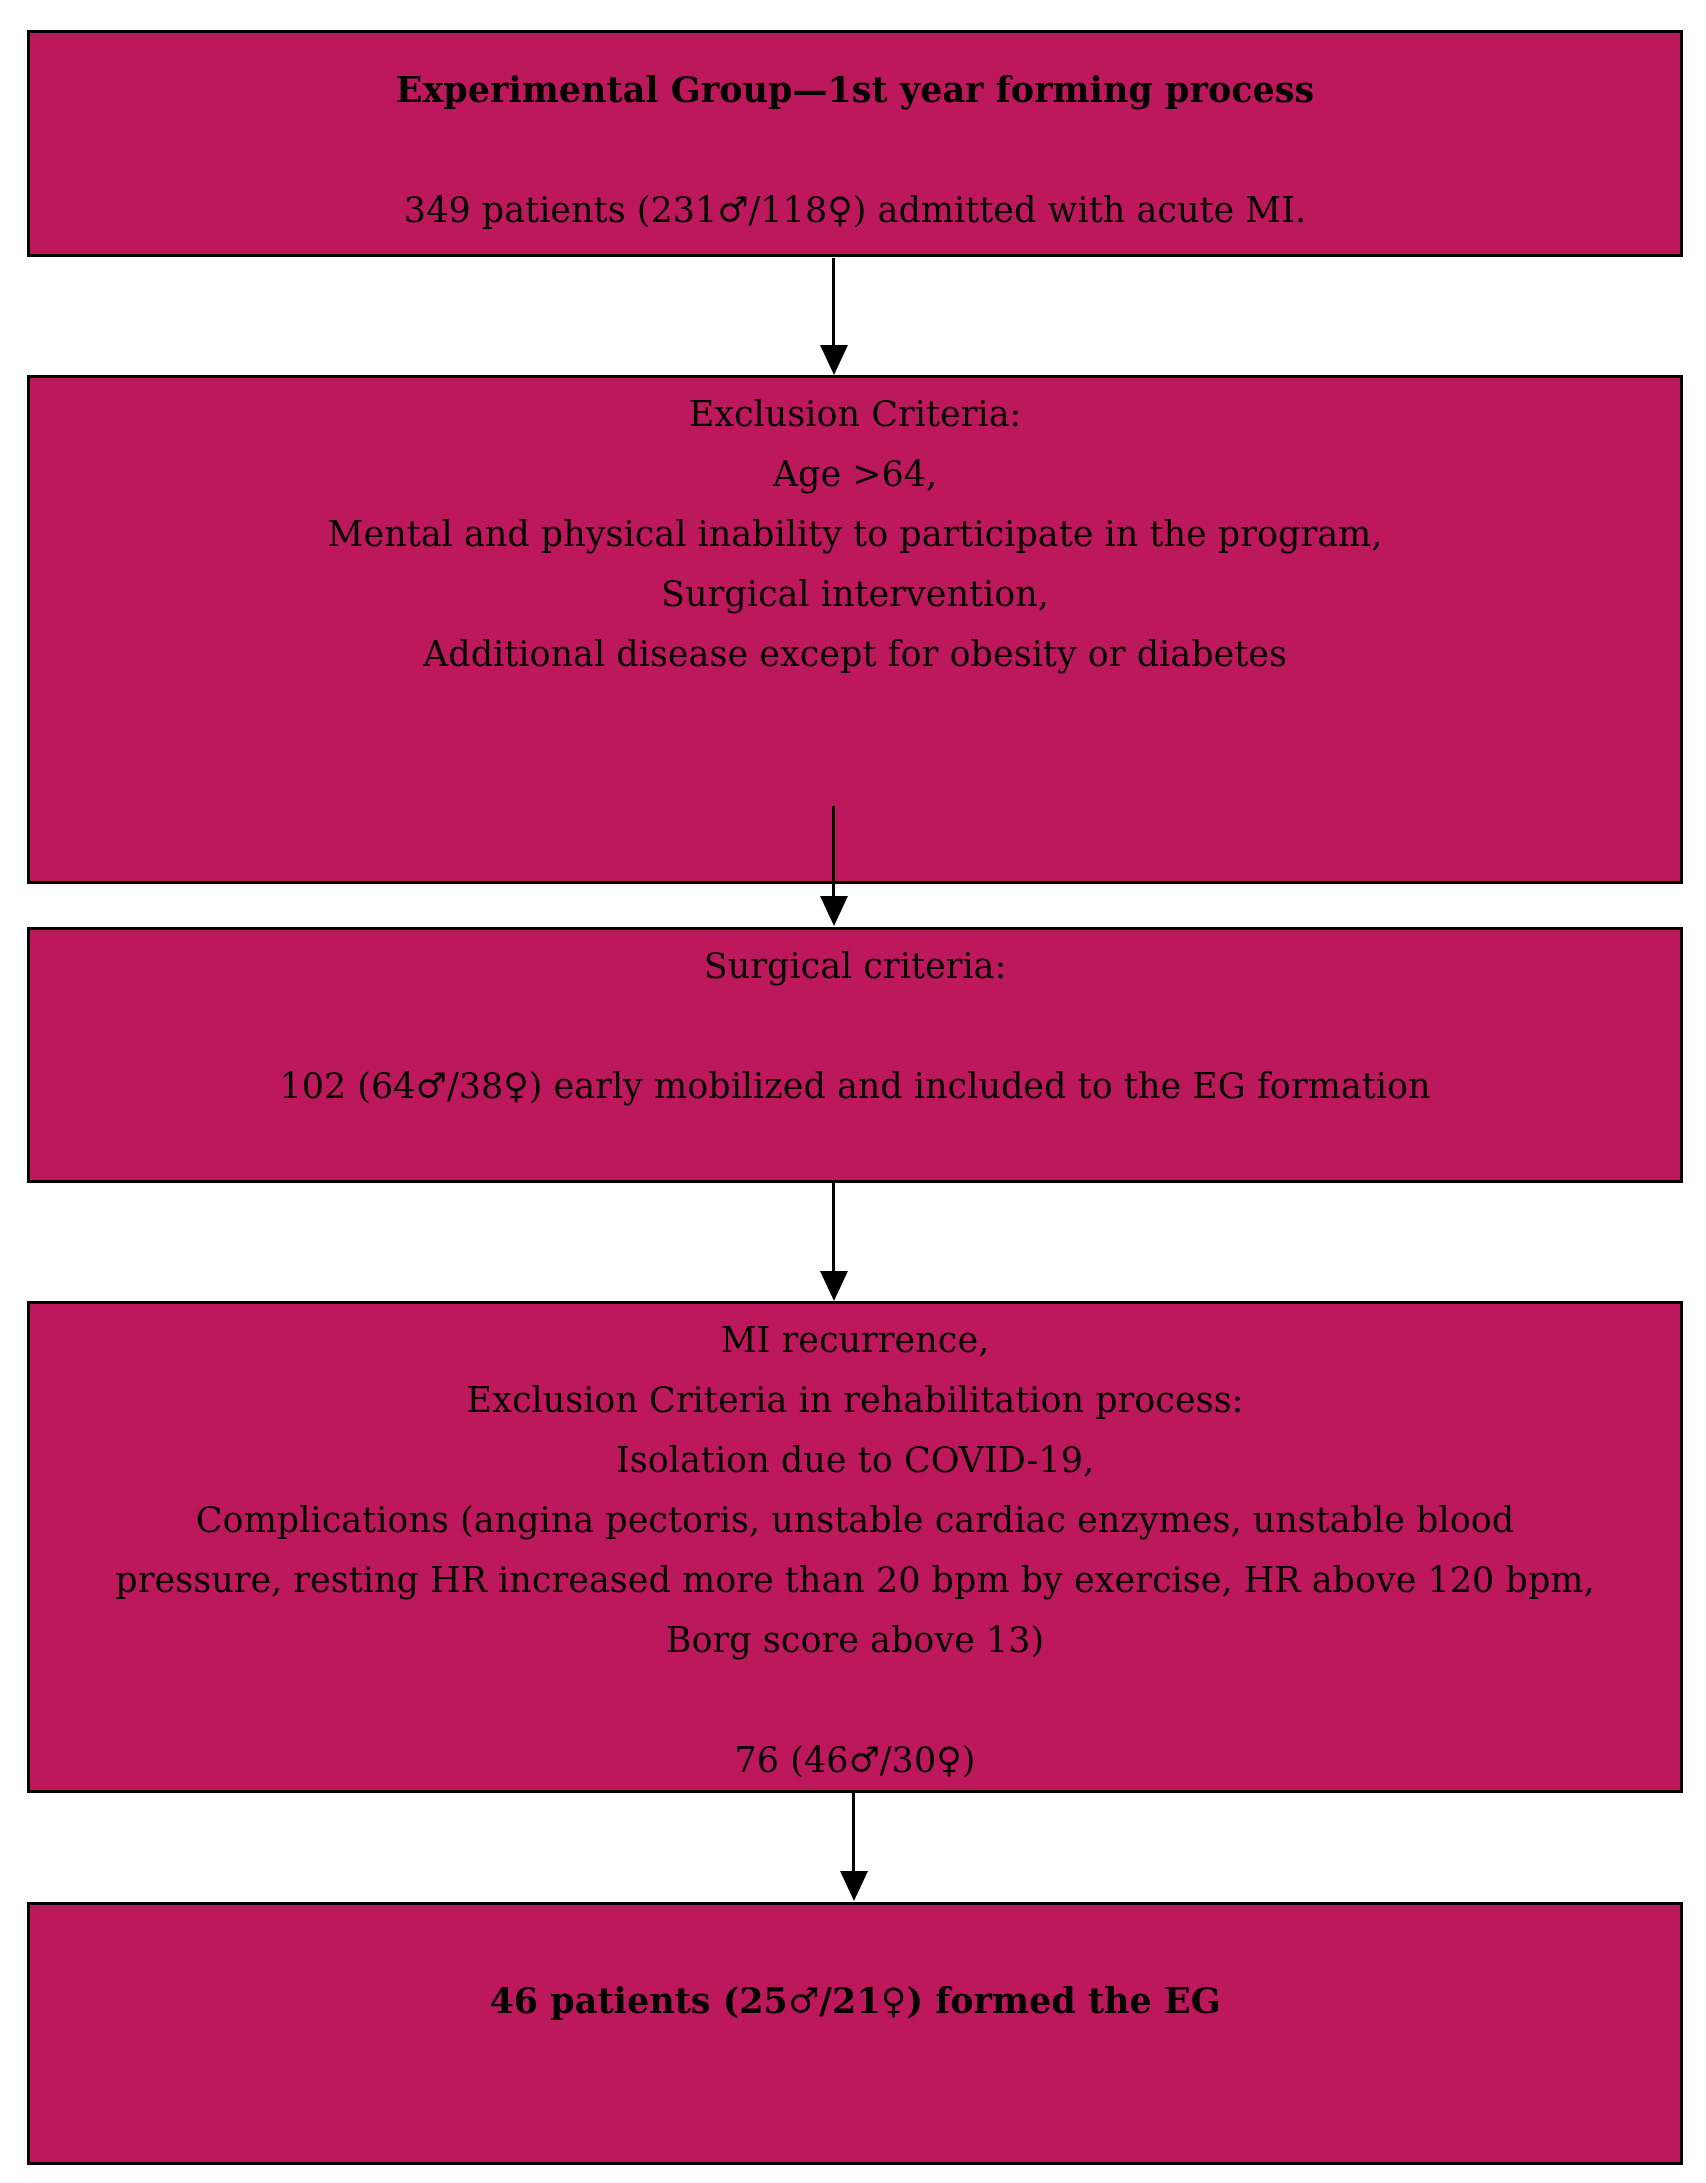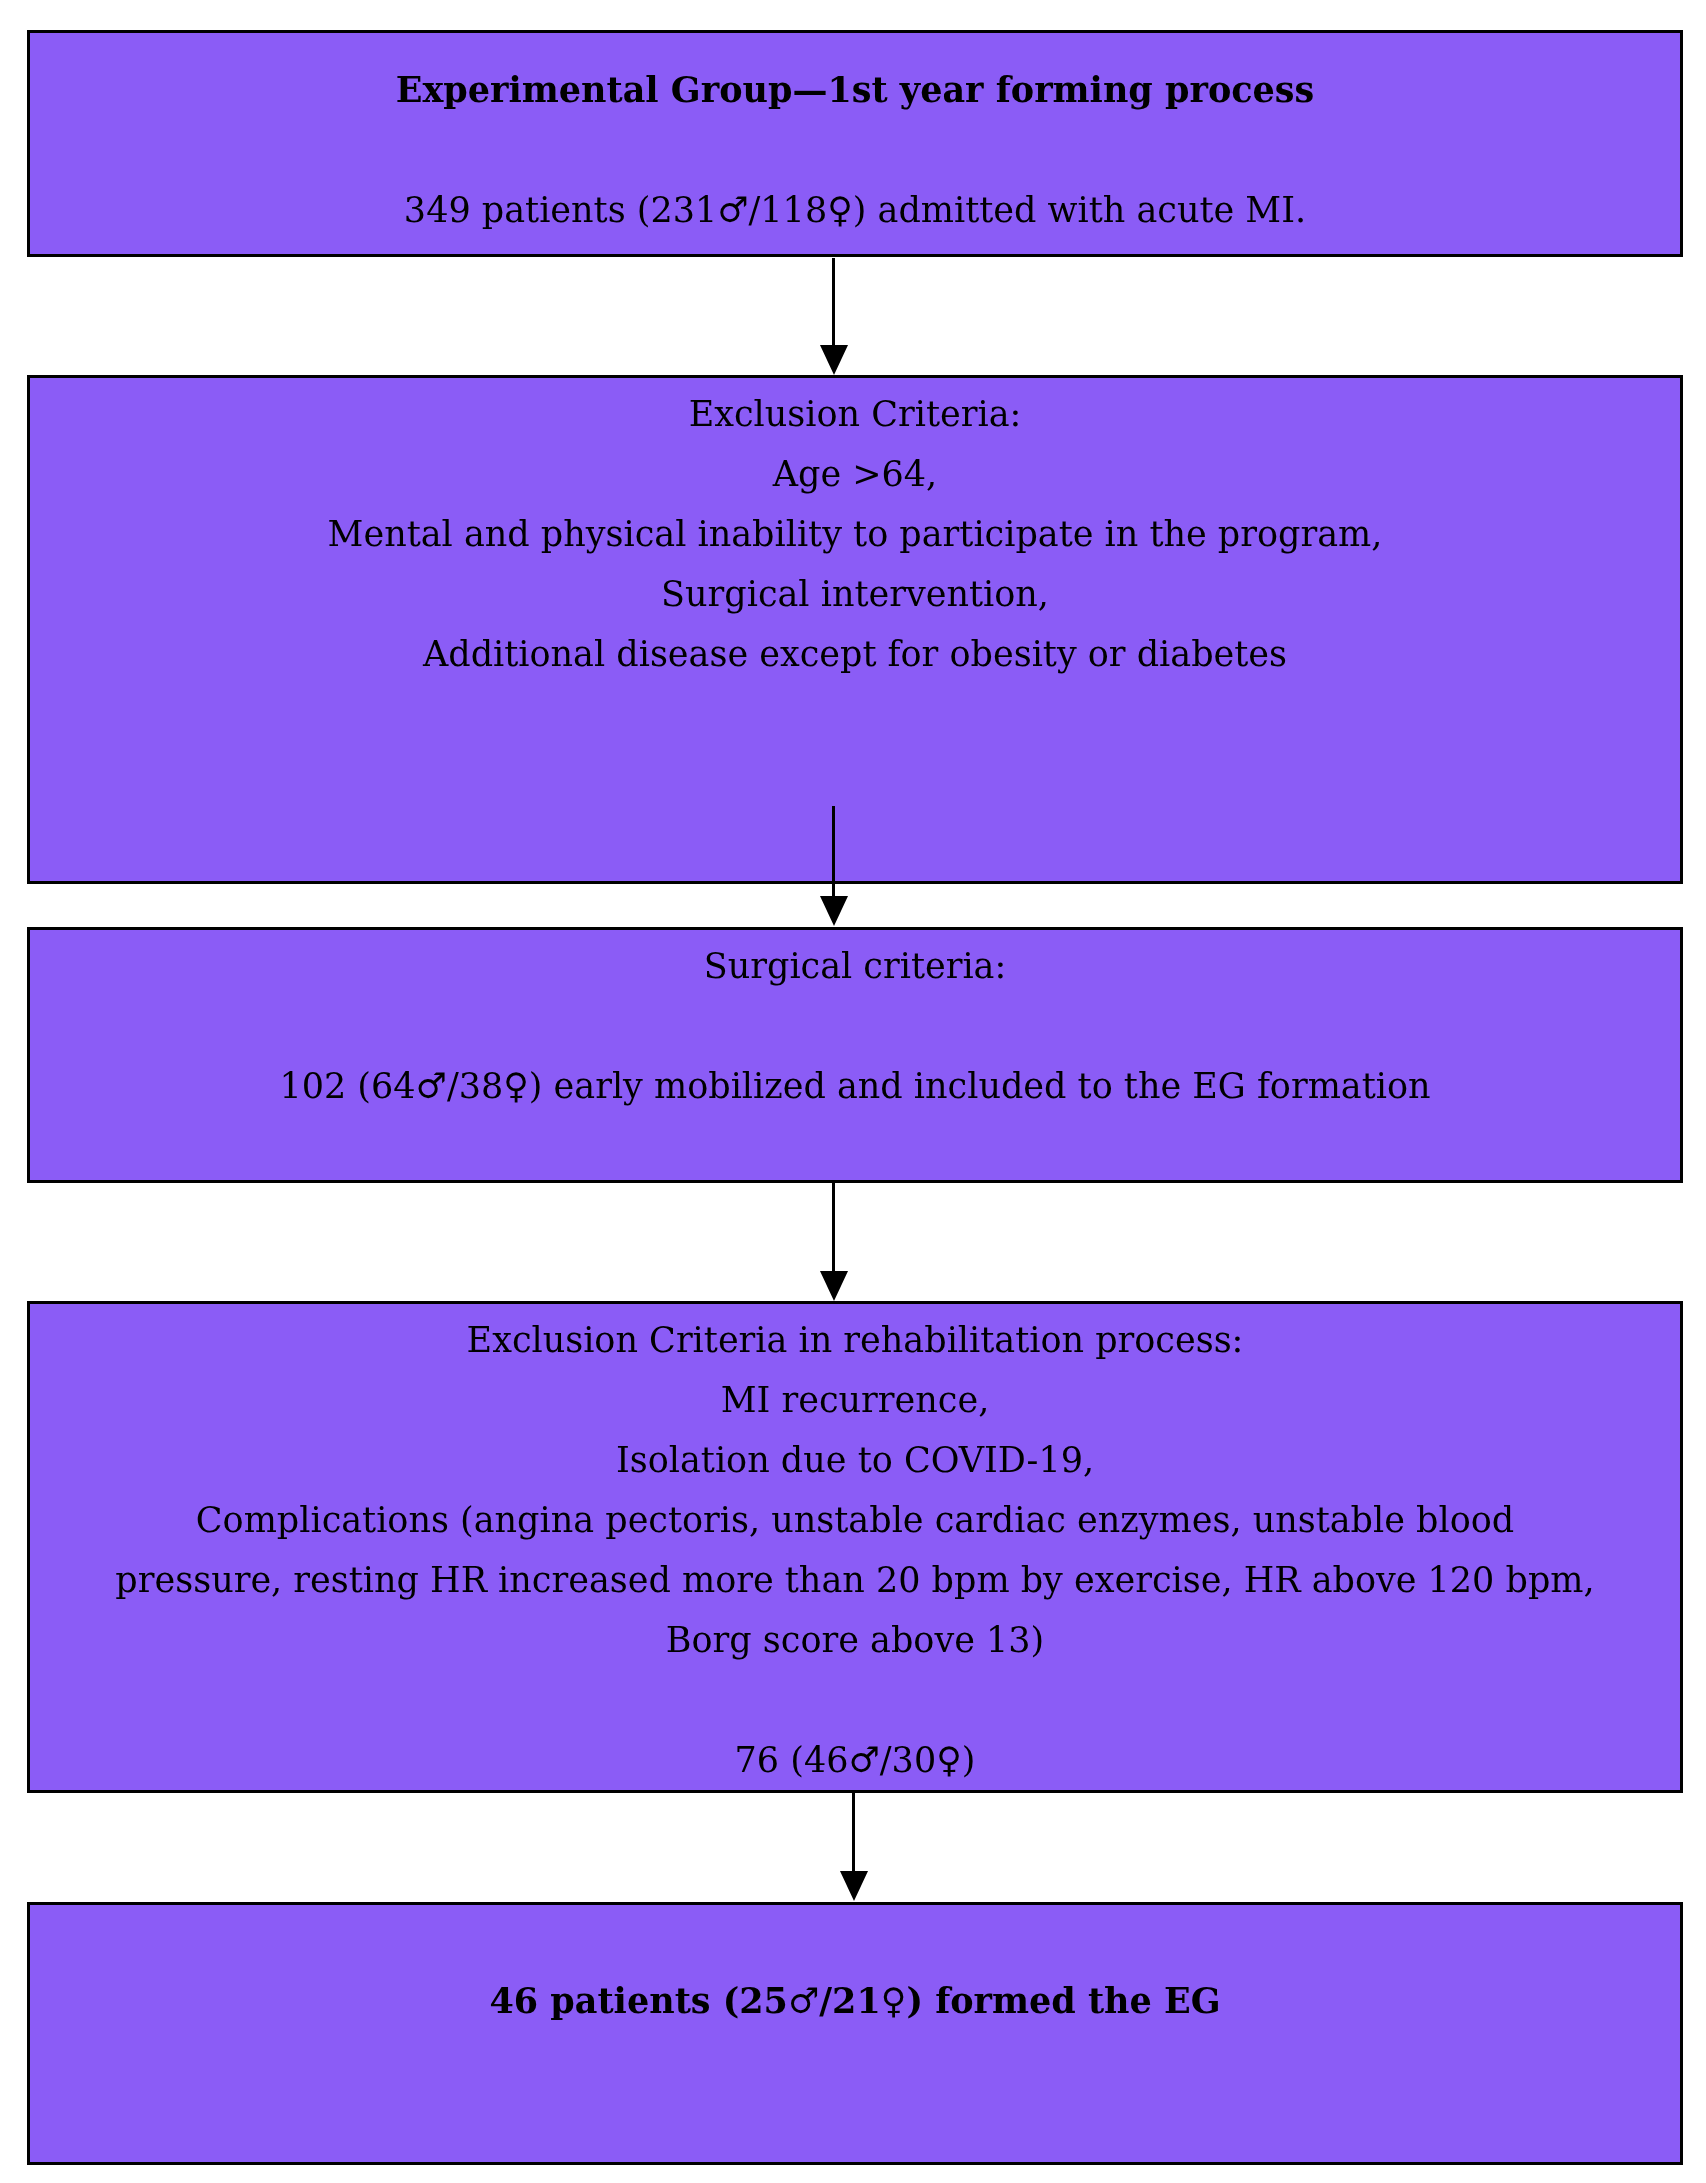--- a/index.html
+++ b/index.html
@@ -18,21 +18,21 @@
     overflow: hidden;
   }
   .box {
     position: absolute;
     left: 27px;
     width: 1656px;
     border: 3.6px solid #000000;
     box-sizing: border-box;
     text-align: center;
     font-size: 35px;
-    background: #8b5cf6;
+    background: #be185d;
   }
   .box .line {
     line-height: 60px;
     min-height: 60px;
     margin: 0 auto;
   }
   .pad-lg { padding-top: 27px; }
   .pad-sm { padding-top: 6px; }
   .bold { font-weight: bold; }
   .wrap-a { max-width: 1480px; }
@@ -82,22 +82,22 @@
     <div class="line"></div>
     <div class="line">102 (64♂/38♀) early mobilized and included to the EG formation</div>
   </section>
 
   <div class="arrow" style="left:819px; top:1183px;">
     <div class="shaft" style="height:88px;"></div>
     <div class="head"></div>
   </div>
 
   <section class="box pad-sm" style="top:1301px; height:492px;">
+    <div class="line">MI recurrence,</div>
     <div class="line">Exclusion Criteria in rehabilitation process:</div>
-    <div class="line">MI recurrence,</div>
     <div class="line">Isolation due to COVID-19,</div>
     <div class="line wrap-a">Complications (angina pectoris, unstable cardiac enzymes, unstable blood pressure, resting HR increased more than 20 bpm by exercise, HR above 120 bpm, Borg score above 13)</div>
     <div class="line"></div>
     <div class="line">76 (46♂/30♀)</div>
   </section>
 
   <div class="arrow" style="left:839px; top:1792px;">
     <div class="shaft" style="height:79px;"></div>
     <div class="head"></div>
   </div>

